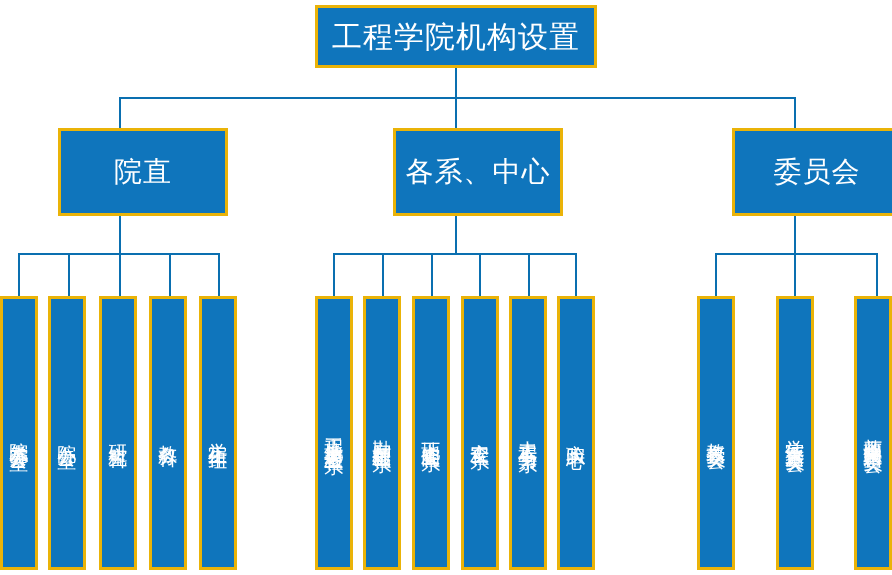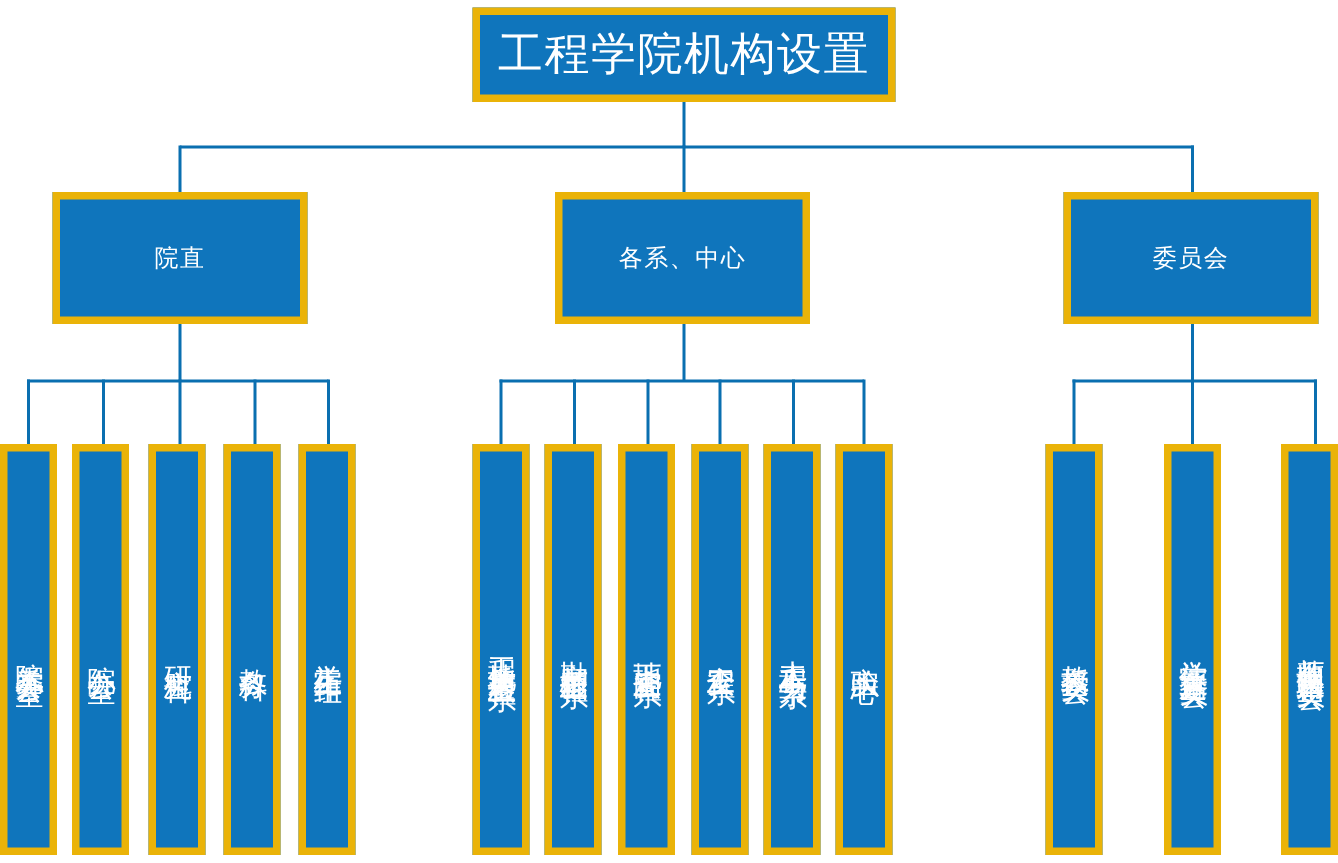--- a/index.html
+++ b/index.html
@@ -17,37 +17,38 @@
   #chart-canvas {
     position: absolute;
     left: 0;
     top: 0;
     width: 892px;
     height: 575px;
   }
   .node {
     position: absolute;
     background: #0F75BC;
-    border: 5px solid #eab308;
+    border: 3px solid #eab308;
     box-sizing: border-box;
     color: #ffffff;
     display: flex;
     align-items: center;
     justify-content: center;
     text-align: center;
     line-height: 1.12;
   }
   .node-title {
     font-size: 30px;
     letter-spacing: 1px;
     font-weight: normal;
   }
   .node-branch {
-    font-size: 16px;
+    font-size: 28px;
     letter-spacing: 1px;
+    margin-left: 23px;
   }
   .node-leaf {
     writing-mode: vertical-rl;
     text-orientation: upright;
     font-size: 19px;
     letter-spacing: 2px;
     padding: 6px 0;
     align-items: center;
     justify-content: center;
   }

